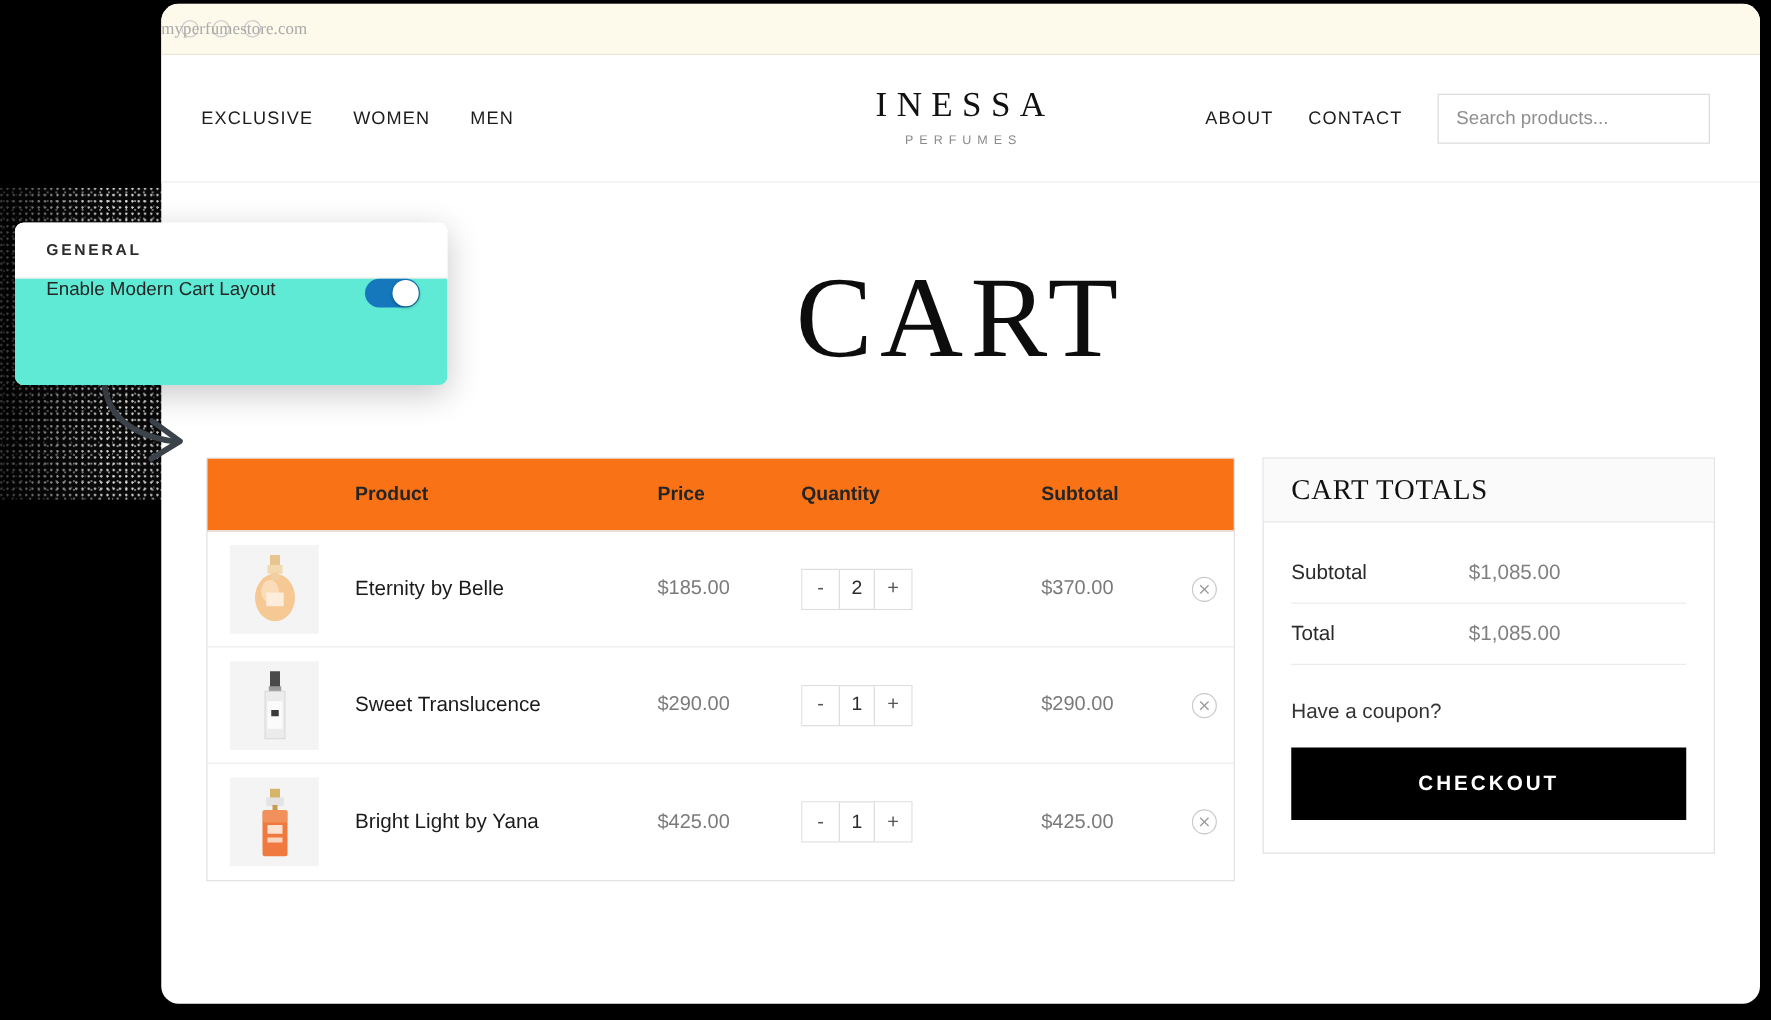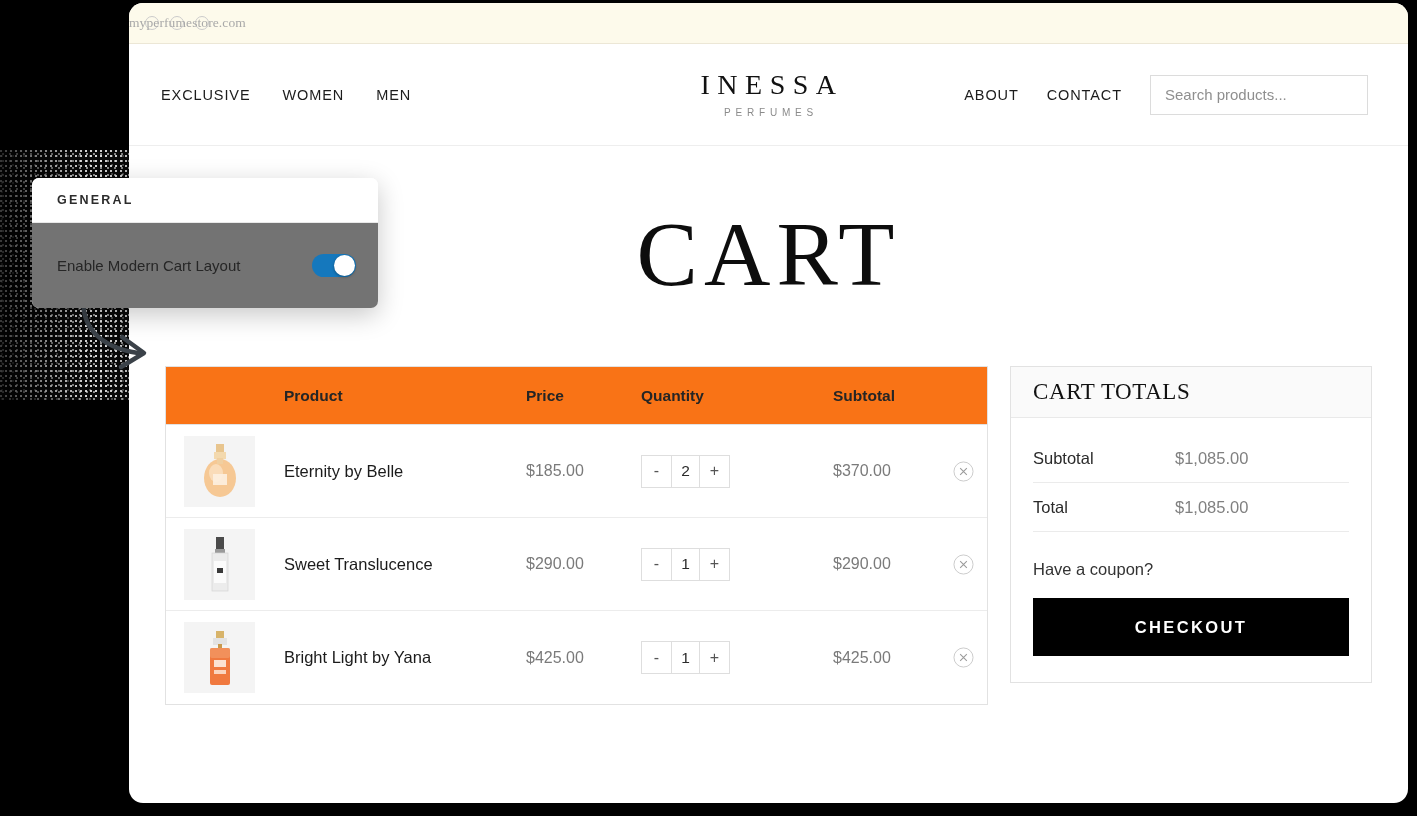--- a/index.html
+++ b/index.html
@@ -145,35 +145,35 @@
   }
   .checkout-btn {
     margin-top: 19px; height: 58px; background: #000; color: #fff;
     display:flex; align-items:center; justify-content:center; cursor:pointer;
     font-size: 16.5px; font-weight: bold; letter-spacing: 2.4px;
     font-family:"Liberation Sans", sans-serif; border: 0; width: 100%;
   }
 
   
   .settings-card {
-    position: absolute; left: 32px; top: 178px; width: 346px; height: 130px;
+    position: absolute; left: 12px; top: 178px; width: 346px; height: 130px;
     background: #ffffff; border-radius: 7px; overflow: hidden;
     box-shadow: 0 7px 26px rgba(0,0,0,.22);
     z-index: 30;
   }
   .sc-head {
     height: 45px; display:flex; align-items:center; padding-left: 25px;
     border-bottom: 1px solid #e8e8e8; background:#fff;
   }
   .sc-head span {
     font-size: 12.5px; letter-spacing: 2.2px; color: #2c2c2c; font-weight: 600;
     font-family:"Liberation Sans", sans-serif;
   }
   .sc-body {
-    height: 85px; background: #737373; display:flex; align-items:center;
+    height: 85px; background: #5eead4; display:flex; 
     padding: 0 22px 0 25px;
   }
   .sc-label { font-size: 15px; color: #262626; font-family:"Liberation Sans", sans-serif; }
   .toggle {
     margin-left: auto; width: 44px; height: 23px; border-radius: 12px;
     background: #1578bd; position: relative; cursor: pointer; flex: 0 0 44px;
   }
   .toggle .knob {
     position: absolute; right: 1px; top: 1px; width: 21px; height: 21px;
     border-radius: 50%; background: #fff; box-shadow: 0 1px 3px rgba(0,0,0,.35);

